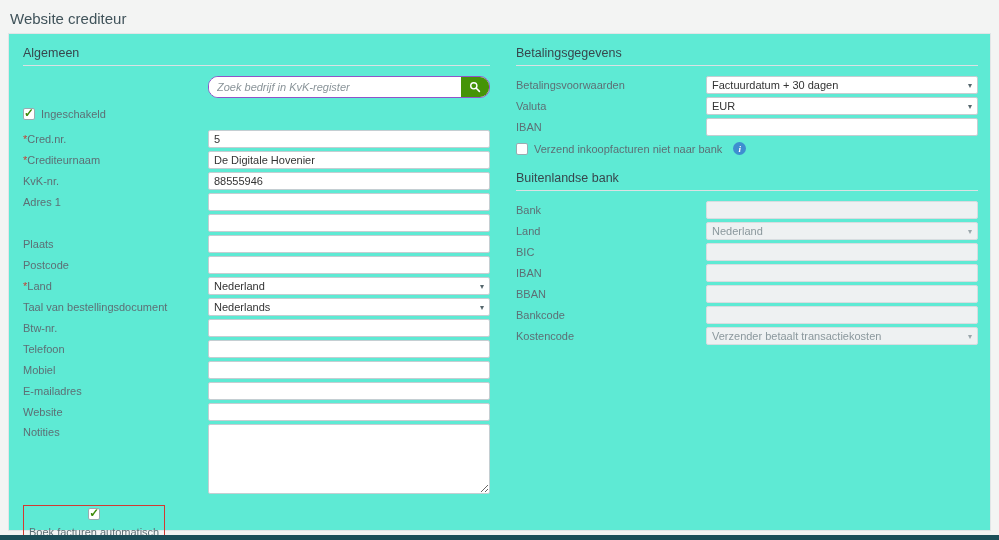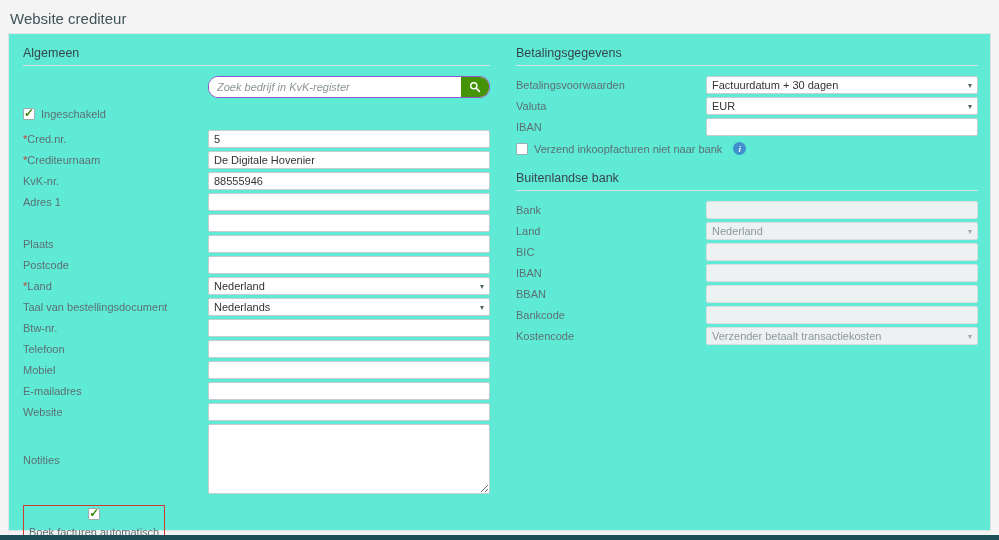--- a/index.html
+++ b/index.html
@@ -205,21 +205,21 @@
         <span class="ctrl">
             <input class="text" value="" style="">
           </span>
       </div>
       <div class="row">
         <span class="lbl"><span>Website</span></span>
         <span class="ctrl">
             <input class="text" value="" style="">
           </span>
       </div>
-      <div class="row" style="align-items:center;">
+      <div class="row" style="align-items:flex-start;">
         <span class="lbl" style="padding-top:2px;"><span>Notities</span></span>
         <span class="ctrl">
             <textarea class="notes" style=""></textarea>
           </span>
       </div>
 
       <div class="highlight-box">
         <div class="check-row">
           <span class="checkbox" data-checked="true"></span>
           <span class="check-label">Boek facturen automatisch</span>

